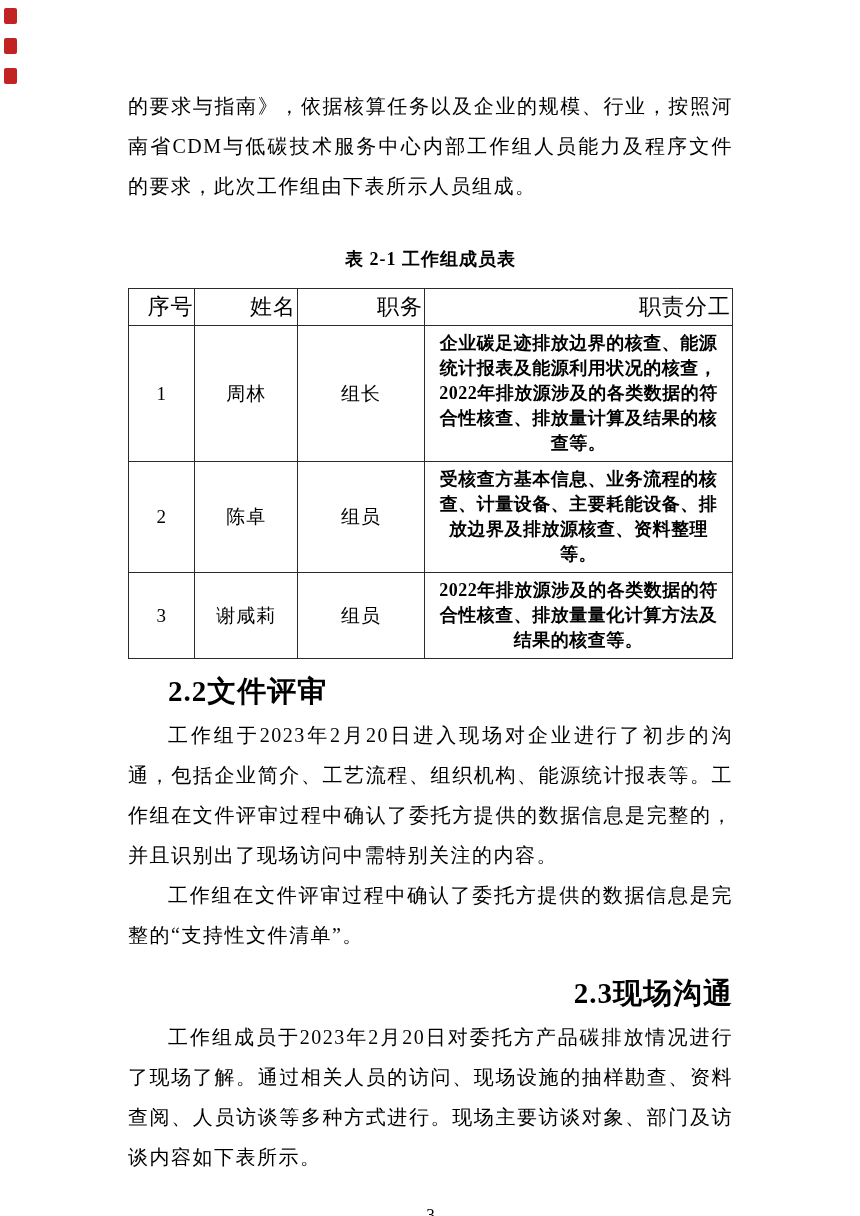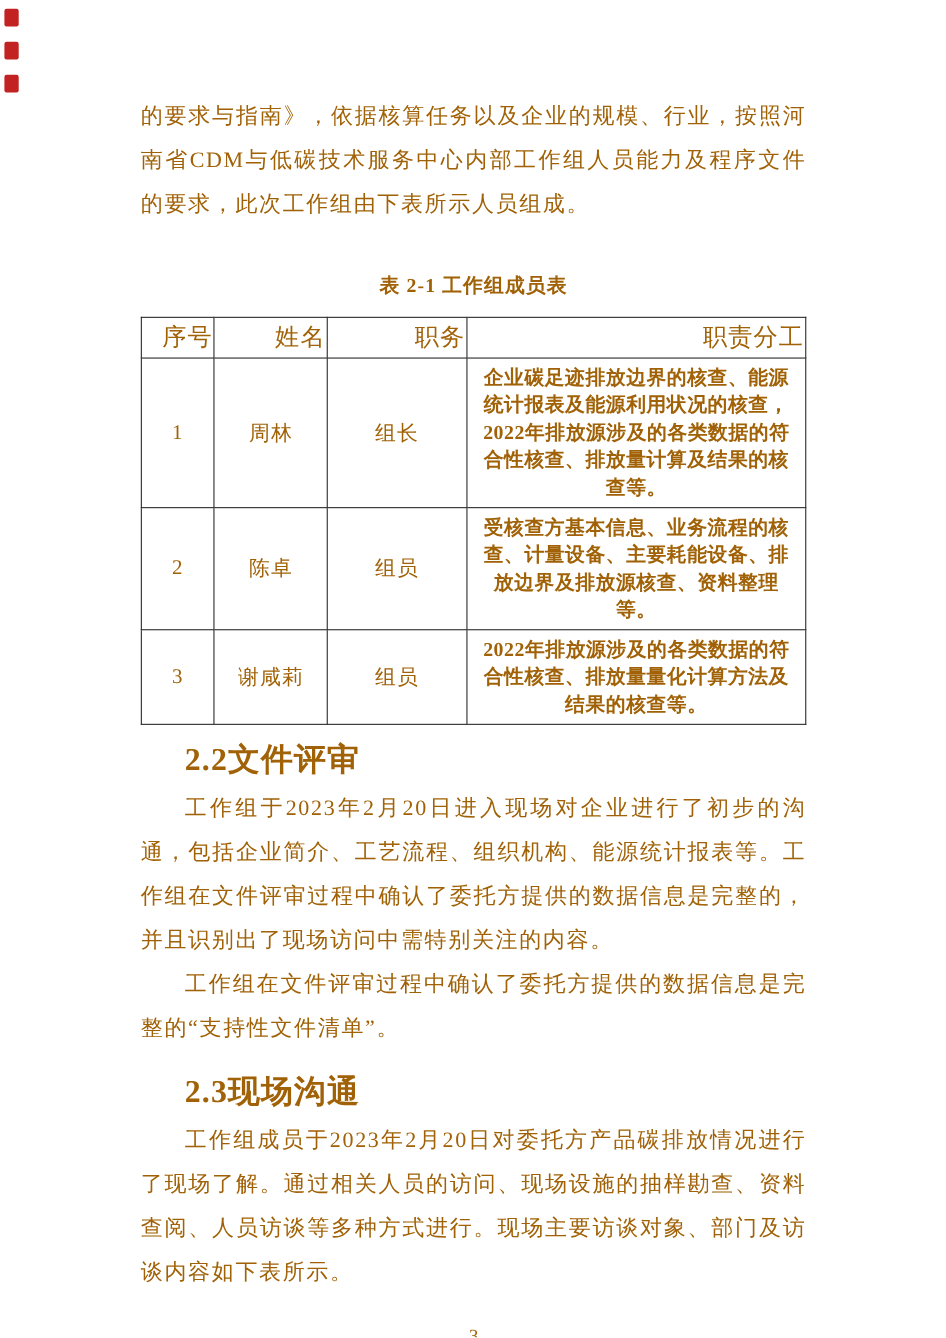--- a/index.html
+++ b/index.html
@@ -3,21 +3,21 @@
 <meta charset="utf-8">
 <style>
   html, body { margin: 0; padding: 0; background: #ffffff; }
   .page {
     position: relative;
     width: 860px;
     height: 1216px;
     background: #ffffff;
     overflow: hidden;
     font-family: "Liberation Serif", "DejaVu Serif", serif;
-    color: #a16207;
+    color: #000000;
   }
   
   .edge-mark {
     position: absolute;
     left: 4px;
     width: 13px;
     height: 16px;
     background: #c32222;
     border-radius: 2px;
   }
@@ -148,19 +148,19 @@
           <td class="cell-center">组员</td>
           <td class="cell-duty">2022年排放源涉及的各类数据的符合性核查、排放量量化计算方法及结果的核查等。</td>
         </tr>
       </tbody>
     </table>
 
     <div class="section-heading">2.2文件评审</div>
     <p class="para indent">工作组于2023年2月20日进入现场对企业进行了初步的沟通，包括企业简介、工艺流程、组织机构、能源统计报表等。工作组在文件评审过程中确认了委托方提供的数据信息是完整的，并且识别出了现场访问中需特别关注的内容。</p>
     <p class="para indent">工作组在文件评审过程中确认了委托方提供的数据信息是完整的“支持性文件清单”。</p>
 
-    <div class="section-heading" style="margin-top:24px;">2.3现场沟通</div>
+    <div class="section-heading" style="margin-top:24px;text-align:right;">2.3现场沟通</div>
     <p class="para indent">工作组成员于2023年2月20日对委托方产品碳排放情况进行了现场了解。通过相关人员的访问、现场设施的抽样勘查、资料查阅、人员访谈等多种方式进行。现场主要访谈对象、部门及访谈内容如下表所示。</p>
 
     <div class="page-number">3</div>
 
   </div>
 </div>
 
 </body></html>

